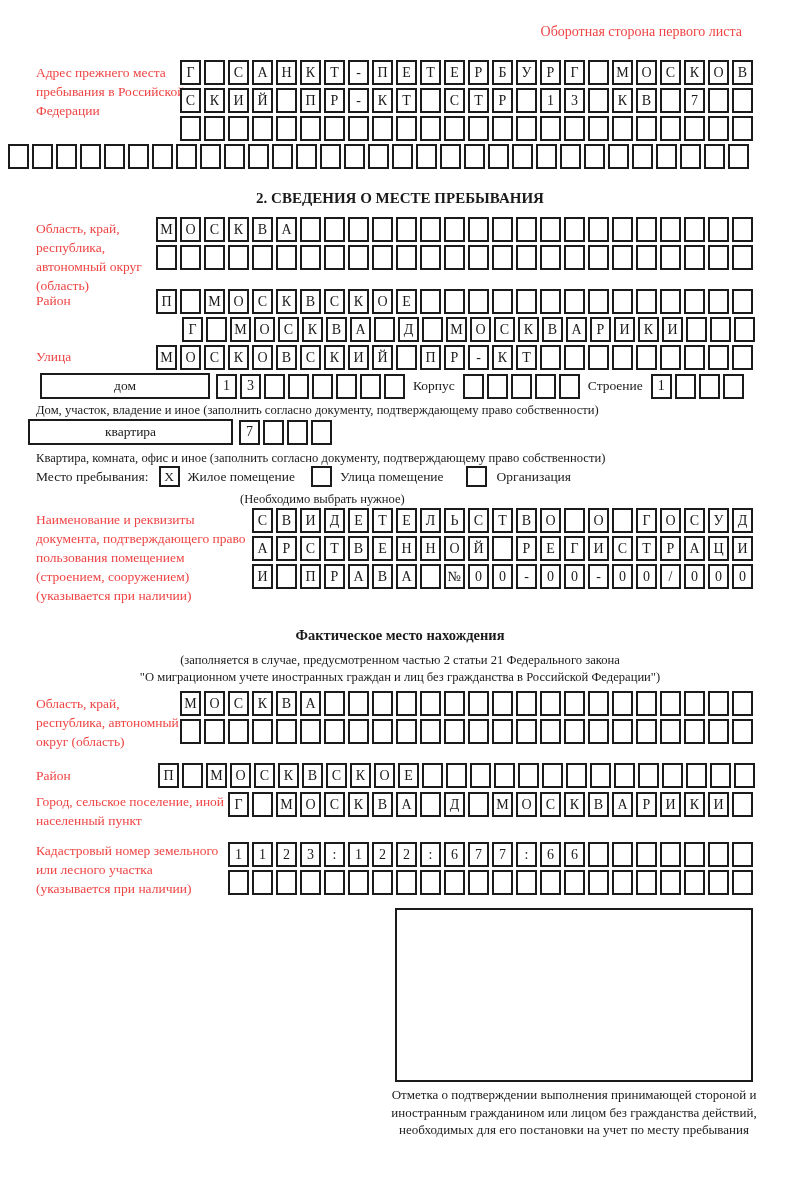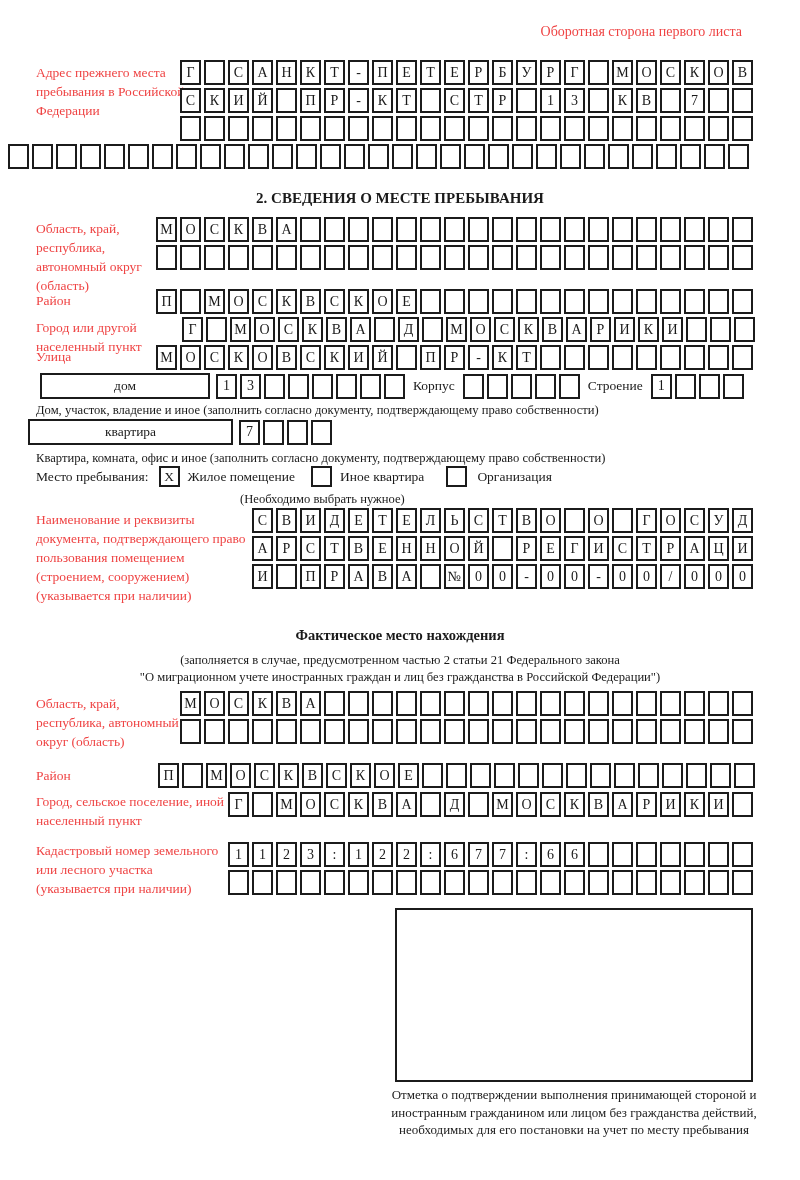--- a/index.html
+++ b/index.html
@@ -246,21 +246,20 @@
       <span class="cell"></span>
       <span class="cell"></span>
       <span class="cell"></span>
       <span class="cell"></span>
       <span class="cell"></span>
       <span class="cell"></span>
       <span class="cell"></span>
       <span class="cell"></span>
     </div>
 
-  <div class="abs label" style="top:318px; left:36px; width:150px;">Город или другой населенный пункт</div>
   <div class="abs cellrow" style="top:317px; left:182px;">
       <span class="cell">Г</span>
       <span class="cell"></span>
       <span class="cell">М</span>
       <span class="cell">О</span>
       <span class="cell">С</span>
       <span class="cell">К</span>
       <span class="cell">В</span>
       <span class="cell">А</span>
       <span class="cell"></span>
@@ -349,21 +348,21 @@
         <span class="cell"></span>
       </div>
   </div>
   <div class="abs note" style="top:450px; left:36px;">Квартира, комната, офис и иное (заполнить согласно документу, подтверждающему право собственности)</div>
 
   <div class="abs inlineline" style="top:466px; left:36px;">
     <span class="word" style="margin-right:10px;">Место пребывания:</span>
     <span class="chk">X</span>
     <span class="word" style="margin:0 16px 0 8px;">Жилое помещение</span>
     <span class="chk"></span>
-    <span class="word" style="margin:0 22px 0 8px;">Иное квартира</span>
+    <span class="word" style="margin:0 22px 0 8px;">Улица помещение</span>
     <span class="chk"></span>
     <span class="word" style="margin-left:10px;">Организация</span>
   </div>
   <div class="abs note" style="top:491px; left:240px;">(Необходимо выбрать нужное)</div>
 
   <div class="abs label" style="top:510px; left:36px; width:210px;">Наименование и реквизиты документа, подтверждающего право пользования помещением (строением, сооружением) (указывается при наличии)</div>
   <div class="abs cellcol" style="top:508px; left:252px;">
     <div class="cellrow">
         <span class="cell">С</span>
         <span class="cell">В</span>

